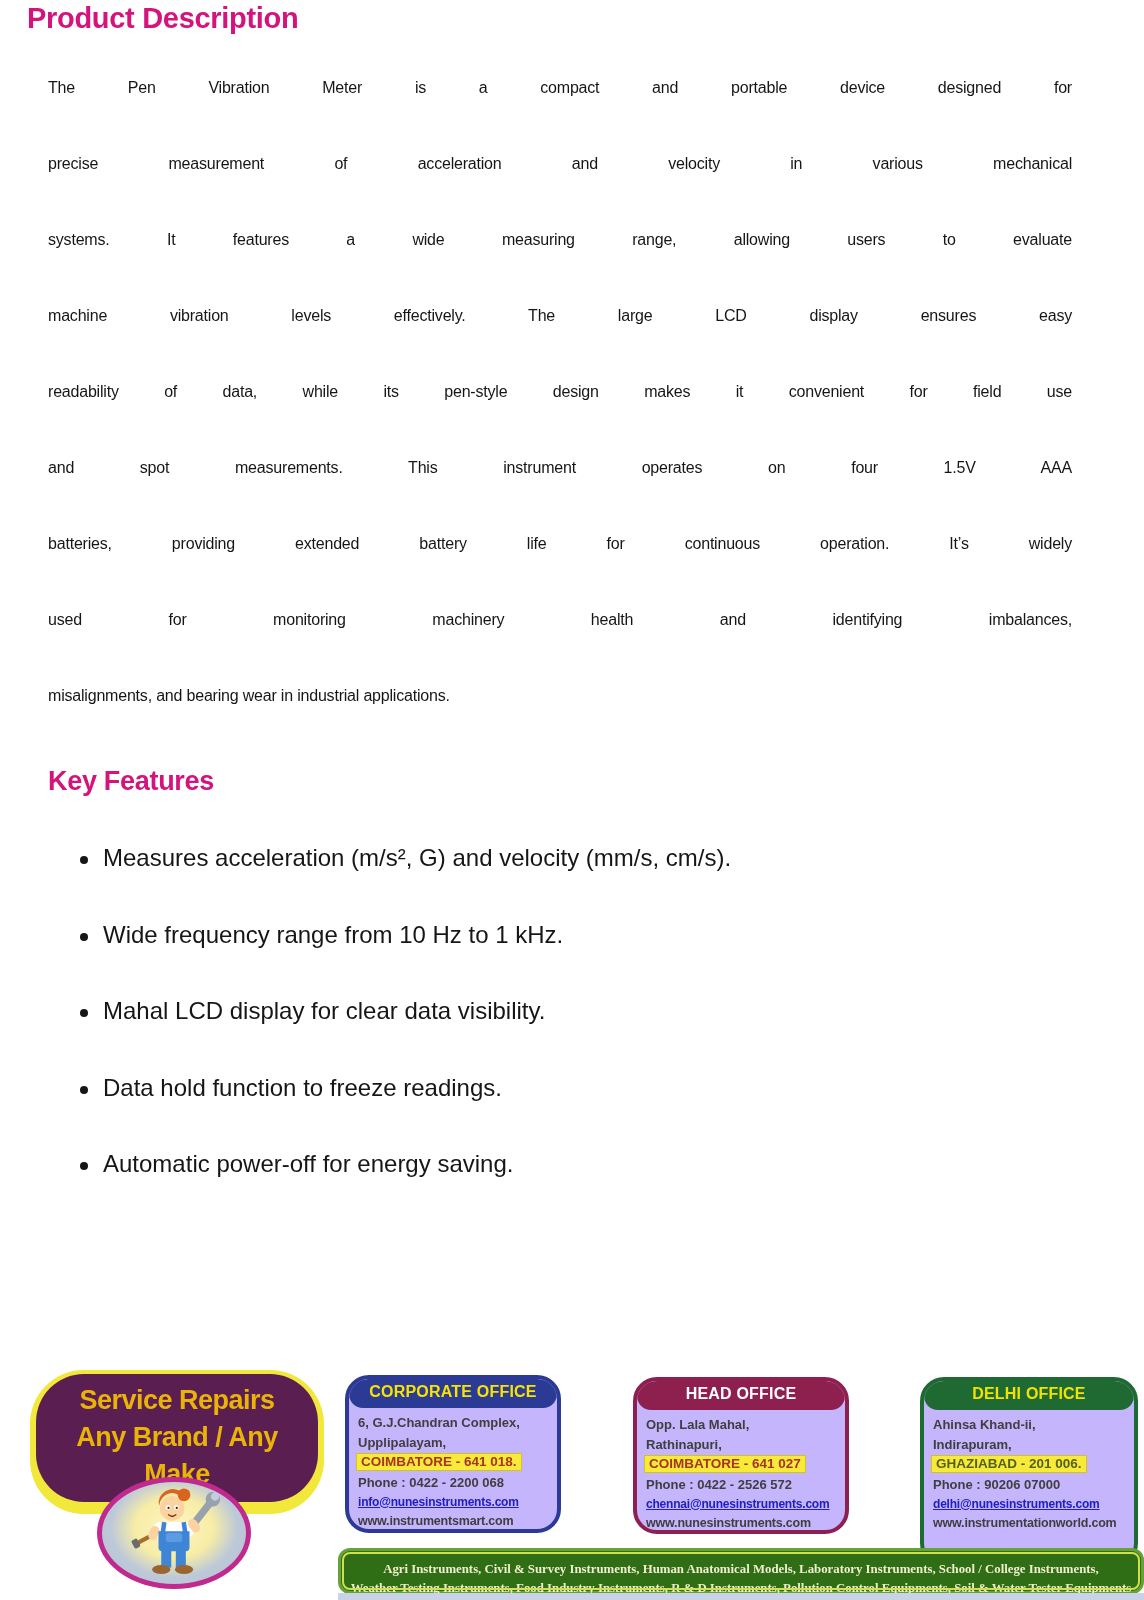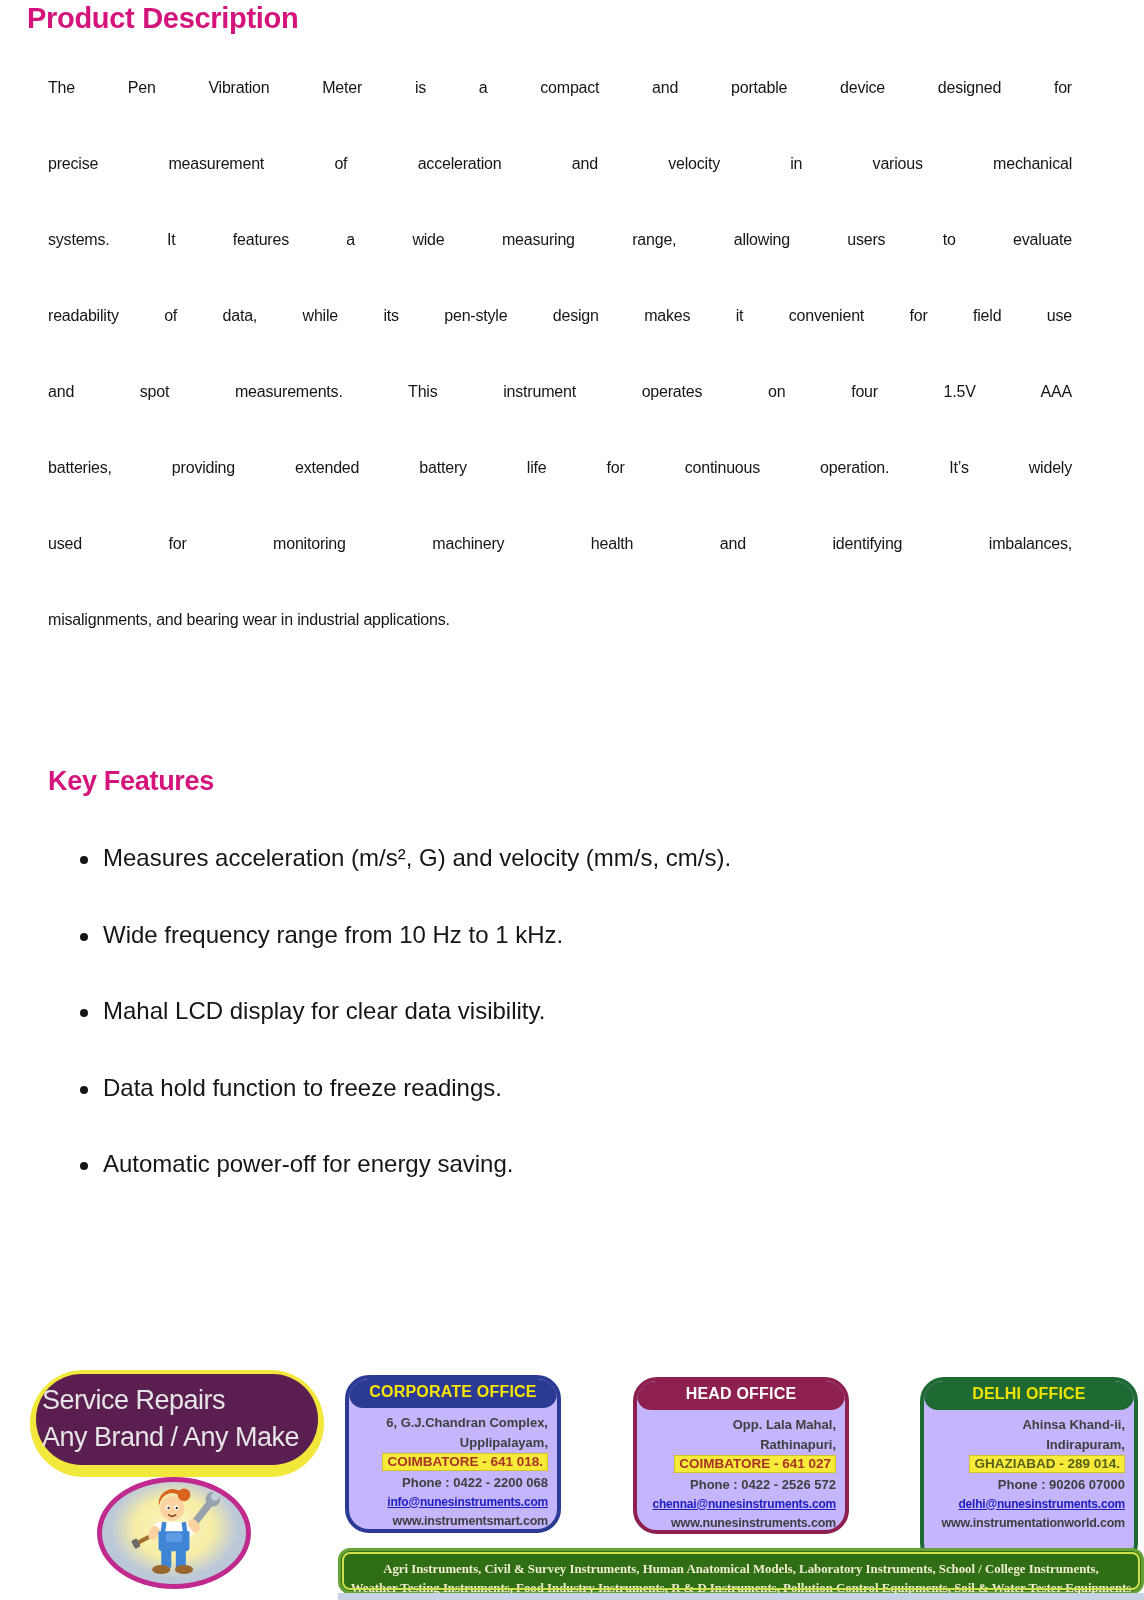--- a/index.html
+++ b/index.html
@@ -31,21 +31,21 @@
     background:#161616; margin-right:15px; vertical-align:2px;
   }
 
   
   .badge-wrap {
     position:absolute; left:30px; top:1370px; width:294px;
     background:#f2e83b; border-radius:54px; padding:4px 6px 12px 6px;
   }
   .badge {
     background:#5a1e50; border-radius:48px; padding:8px 6px 9px;
-    text-align:left; color:#e5e5e5; font-weight:normal;
+    text-align:center; color:#eab308; font-weight:bold;
   }
   .badge div { font-size:27px; line-height:37px; letter-spacing:-0.5px; }
 
   
   .mascot {
     position:absolute; left:97px; top:1477px; width:154px; height:112px;
     border-radius:50%; border:5px solid #c02a8e; overflow:hidden;
     background:radial-gradient(ellipse at 50% 45%, #fdf6c4 0%, #f7eda6 38%, #bdc9d9 62%, #b4c1d4 100%);
   }
   .mascot svg { width:100%; height:100%; display:block; }
@@ -58,21 +58,21 @@
   }
   .office--0 { left:345px; }
   .office--1 { left:633px; top:1377px; height:157px; }
   .office--2 { left:920px; top:1377px; width:218px; height:190px; }
   .office-header {
     background:var(--theme); color:var(--title-color);
     font-weight:bold; font-size:16px; text-align:center;
     padding:4px 0 7px; border-radius:0 0 14px 14px;
     letter-spacing:0.2px;
   }
-  .office-body { padding:5px 9px 0;text-align:right; }
+  .office-body { padding:5px 9px 0; }
   .office-line { font-size:13px; line-height:19.5px; font-weight:bold; color:#3f3f3f; white-space:nowrap; }
   .office-highlight {
     display:inline-block; background:#f7ea38; border:1px solid #d2c226;
     color:var(--hl-color); font-size:13.5px; font-weight:bold;
     padding:0 4px 1px; margin:1px 0 2px -2px; white-space:nowrap;
   }
   .office-email {
     font-size:12px; line-height:19.5px; font-weight:bold; letter-spacing:-0.2px;
     color:#2020c0; text-decoration:underline; white-space:nowrap; display:block;
   }
@@ -102,20 +102,21 @@
 <body>
 
 <div class="page">
 
   <div class="h-pink title-main">Product Description</div>
 
   <div class="para">
     <div class="pline">The Pen Vibration Meter is a compact and portable device designed for</div>
     <div class="pline">precise measurement of acceleration and velocity in various mechanical</div>
     <div class="pline">systems. It features a wide measuring range, allowing users to evaluate</div>
+    <div class="pline">machine vibration levels effectively. The large LCD display ensures easy</div>
     <div class="pline">readability of data, while its pen-style design makes it convenient for field use</div>
     <div class="pline">and spot measurements. This instrument operates on four 1.5V AAA</div>
     <div class="pline">batteries, providing extended battery life for continuous operation. It’s widely</div>
     <div class="pline">used for monitoring machinery health and identifying imbalances,</div>
     <div class="pline pline--last">misalignments, and bearing wear in industrial applications.</div>
   </div>
 
   <div class="h-pink title-features">Key Features</div>
 
   <ul class="features">
@@ -194,21 +195,21 @@
       <span class="office-email">chennai@nunesinstruments.com</span>
       <div class="office-line office-web">www.nunesinstruments.com</div>
     </div>
   </div>
 
   <div class="office office--2" style="--theme: #1f6a33; --title-color: #f0e300; --hl-color: #55611e;">
     <div class="office-header">DELHI OFFICE</div>
     <div class="office-body">
       <div class="office-line">Ahinsa Khand-ii,</div>
       <div class="office-line">Indirapuram,</div>
-      <div><span class="office-highlight">GHAZIABAD - 289 014.</span></div>
+      <div><span class="office-highlight">GHAZIABAD - 201 006.</span></div>
       <div class="office-line">Phone : 90206 07000</div>
       <span class="office-email">delhi@nunesinstruments.com</span>
       <div class="office-line office-web">www.instrumentationworld.com</div>
     </div>
   </div>
 
   <div class="banner">
     <div class="banner-text">
       <div>Agri Instruments, Civil &amp; Survey Instruments, Human Anatomical Models, Laboratory Instruments, School / College Instruments,</div>
       <div>Weather Testing Instruments, Food Industry Instruments, R &amp; D Instruments, Pollution Control Equipments, Soil &amp; Water Tester Equipments</div>

